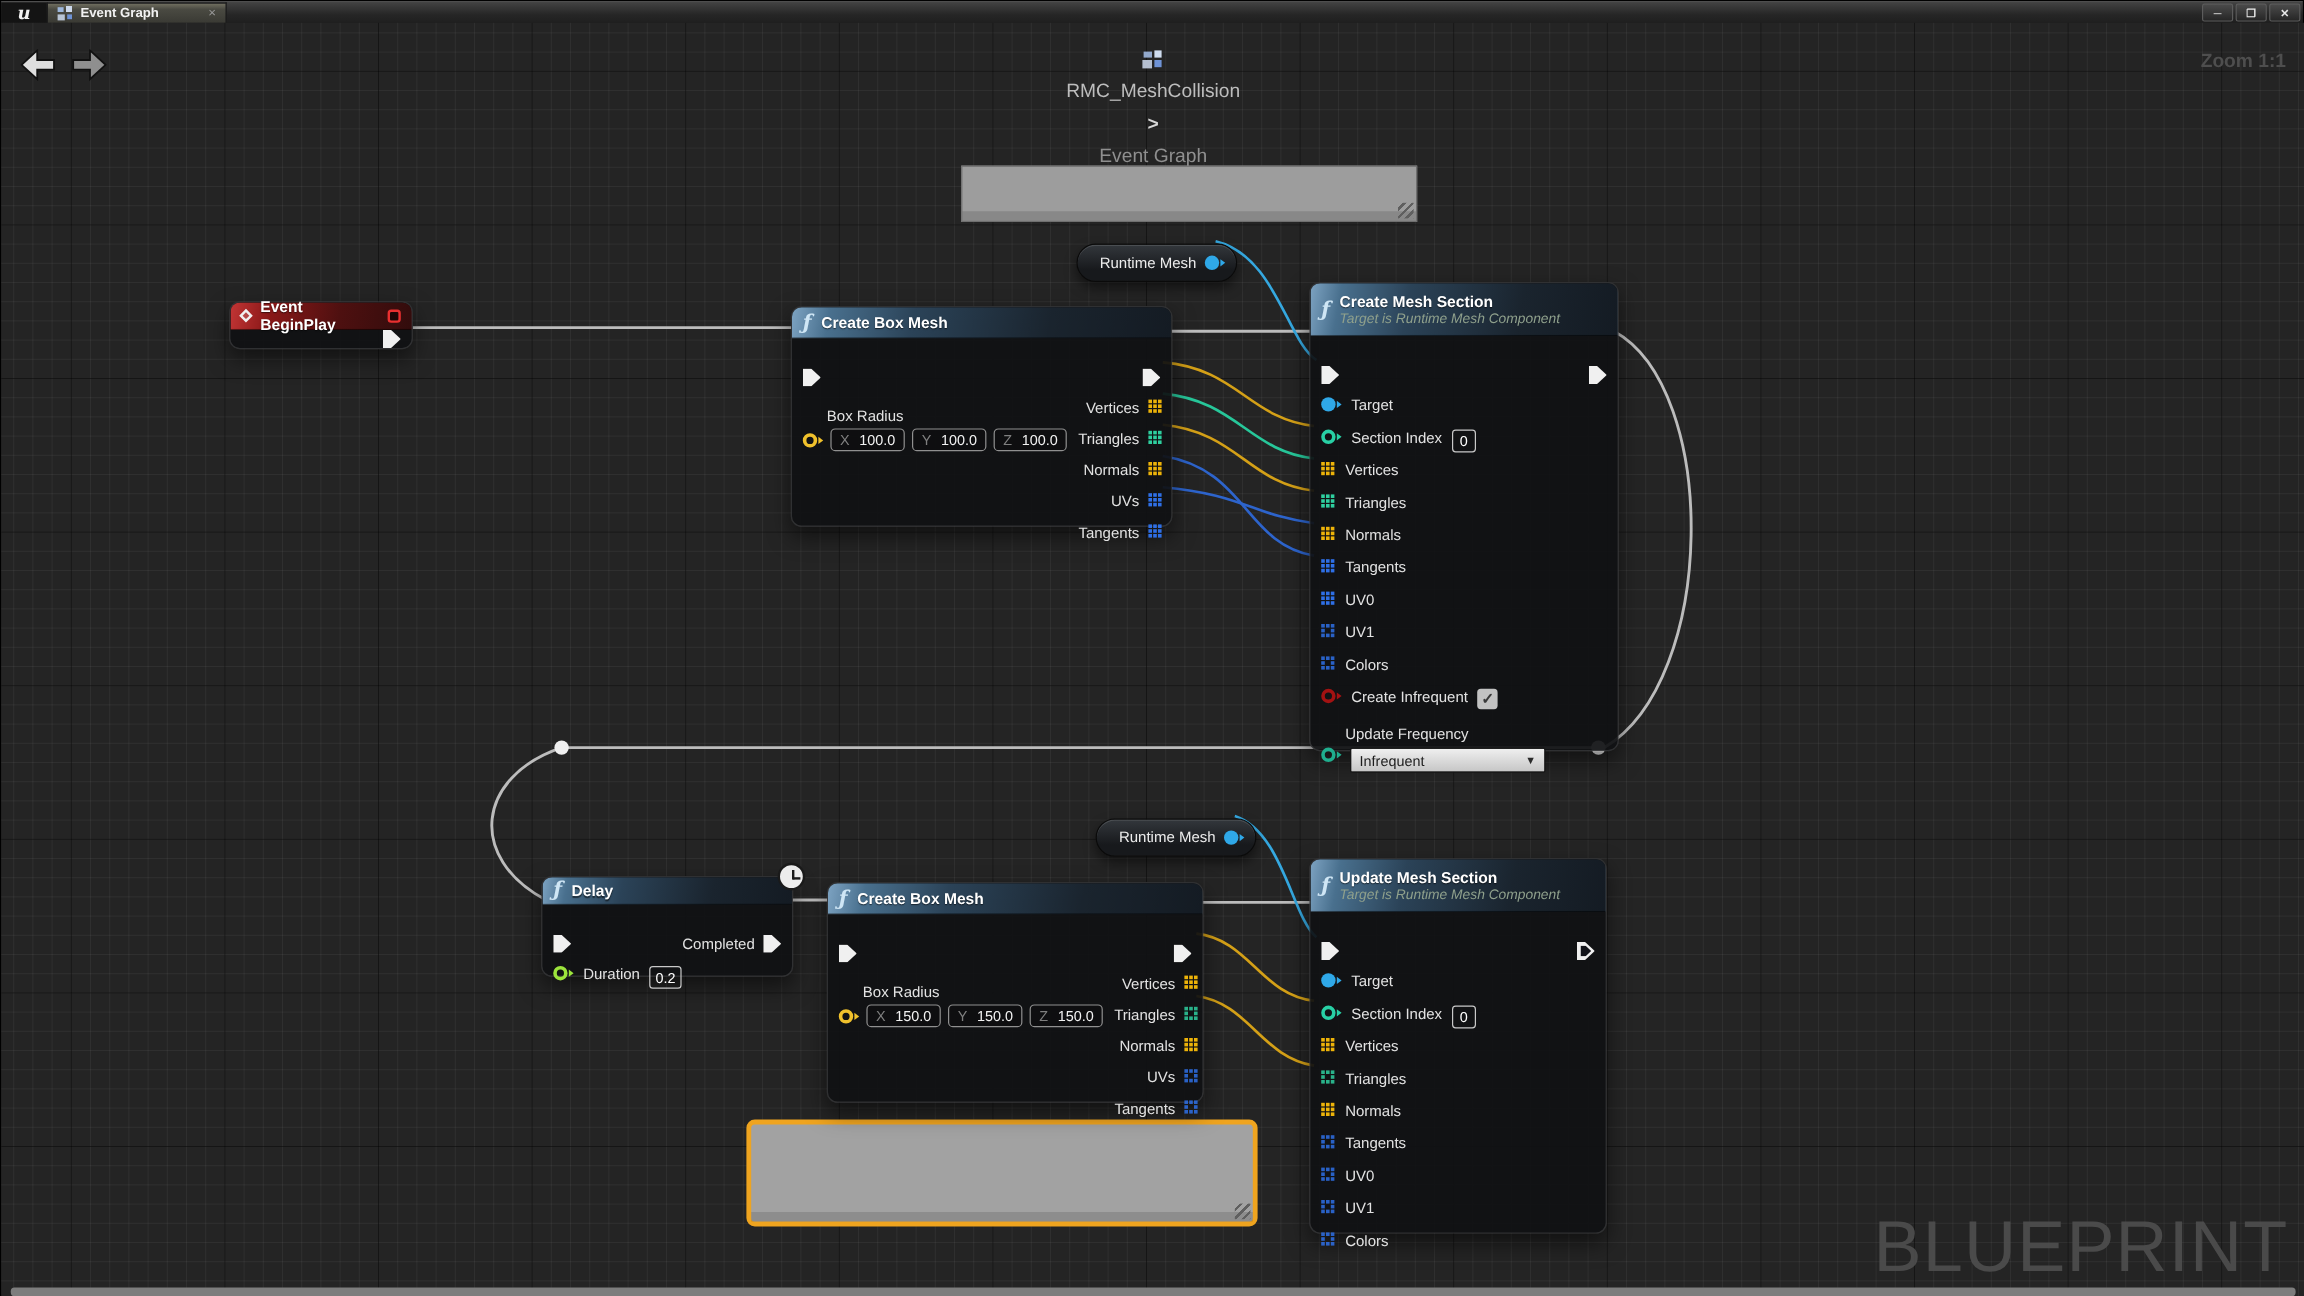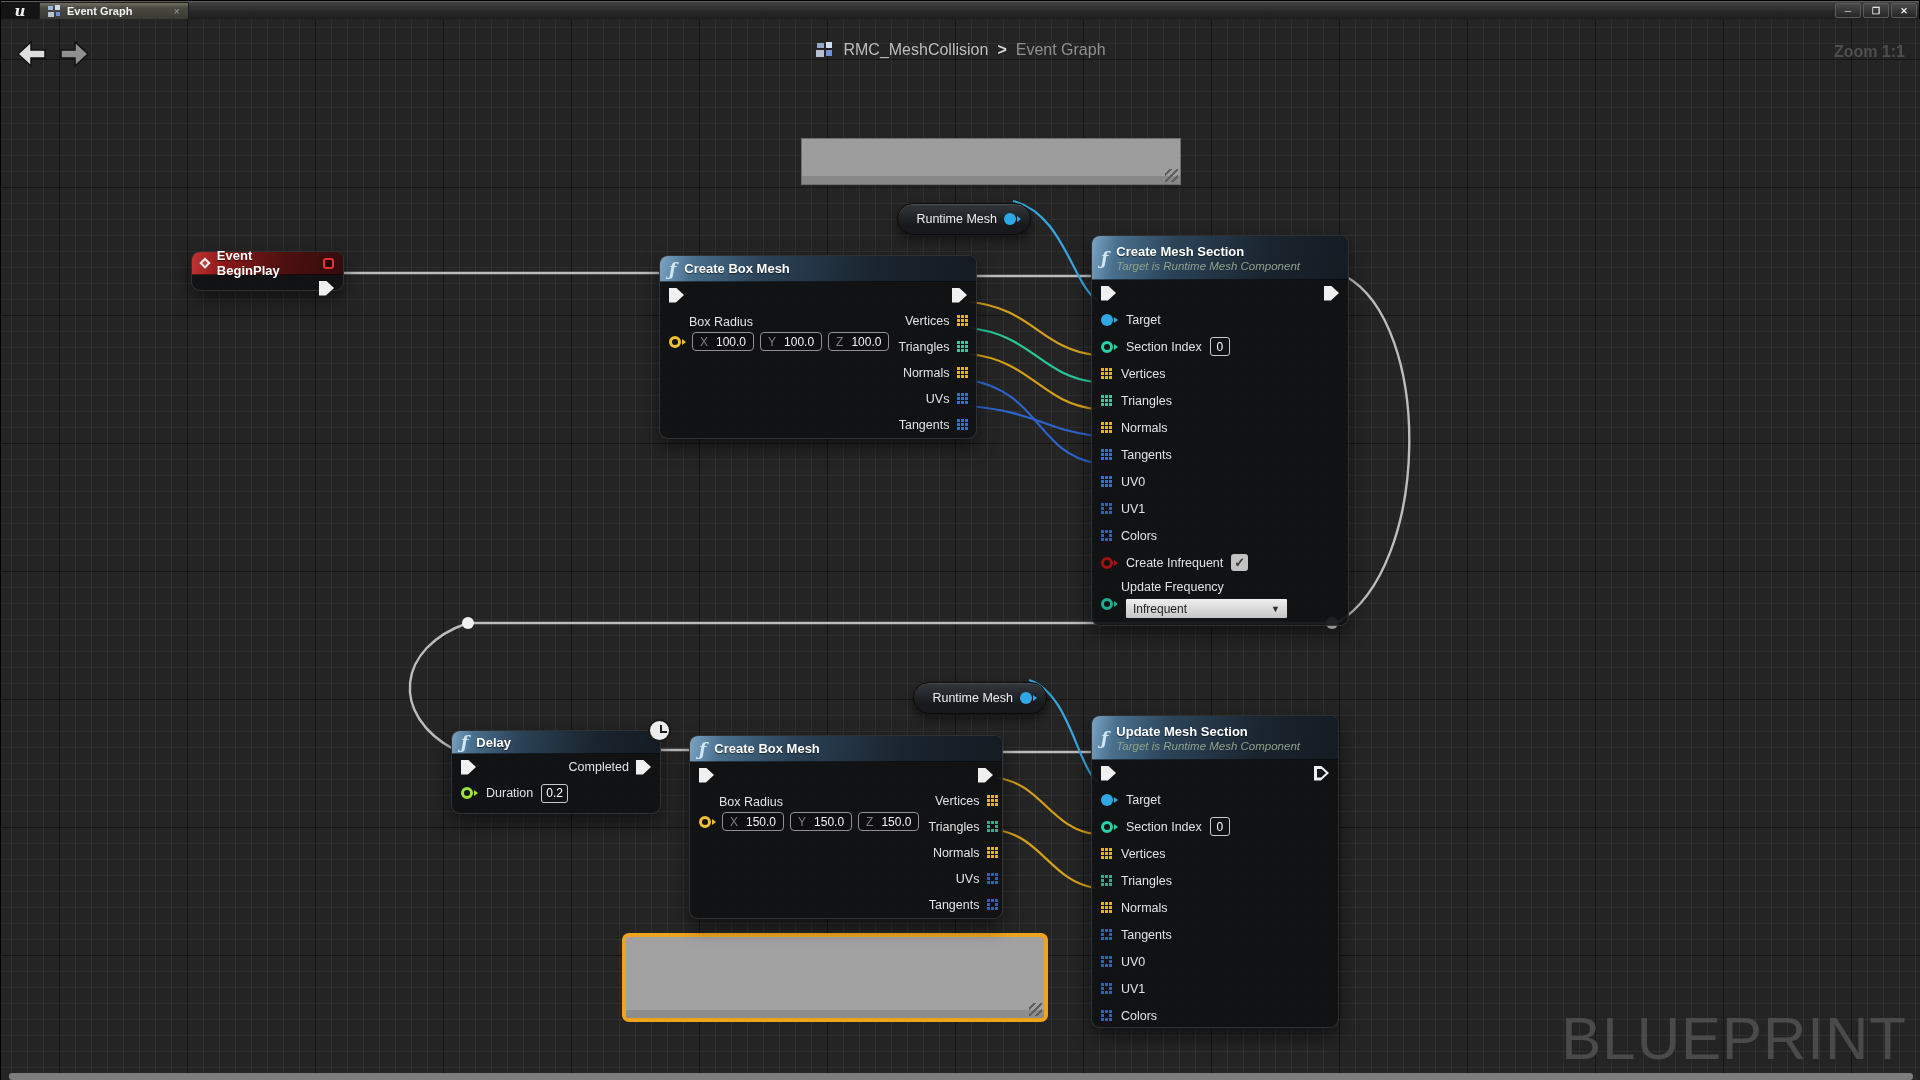--- a/index.html
+++ b/index.html
@@ -31,21 +31,21 @@
   #canvas { position:absolute; left:0; top:18px; width:1920px; height:1062px;
     background-color:#242424;
     background-image:
       linear-gradient(rgba(0,0,0,.55) 1px, transparent 1px),
       linear-gradient(90deg, rgba(0,0,0,.55) 1px, transparent 1px),
       linear-gradient(rgba(255,255,255,.05) 1px, transparent 1px),
       linear-gradient(90deg, rgba(255,255,255,.05) 1px, transparent 1px);
     background-size:128px 128px,128px 128px,16px 16px,16px 16px;
     background-position:58px 40px,58px 40px,10px 8px,10px 8px; }
   #breadcrumb { position:absolute; top:22px; left:0; width:100%; display:flex; justify-content:center;
-    align-items:center; gap:9px; font-size:16px; }
+    align-items:center; gap:9px; font-size:16px;flex-direction:column; }
   #breadcrumb .bc-icon { position:relative; width:18px; height:18px; }
   #breadcrumb .bc-icon i { position:absolute; display:block; }
   #breadcrumb .bc-icon .a { left:1px; top:2px; width:7px; height:5px; background:#93a9cc; }
   #breadcrumb .bc-icon .b { left:10px; top:1px; width:6px; height:6px; background:#cfdcef; }
   #breadcrumb .bc-icon .c { left:0; top:9px; width:8px; height:7px; background:#b5bfd0; }
   #breadcrumb .bc-icon .d { left:10px; top:9px; width:6px; height:6px; background:#6f93d6; }
   #breadcrumb .root { color:#bdbdbd; }
   #breadcrumb .sep { color:#d8d8d8; font-weight:bold; }
   #breadcrumb .current { color:#8f8f8f; }
   #zoom-label { position:absolute; top:24px; right:16px; color:#4e4e4e; font-size:16px; font-weight:bold; }
@@ -76,24 +76,24 @@
     color:#cfe6f5; font-size:17px; }
   .fn-head .title { color:#fff; font-weight:bold; font-size:13px; text-shadow:0 1px 1px rgba(0,0,0,.6); }
   .fn-head .subtitle { color:#8fa08c; font-style:italic; font-size:11.5px; margin-top:1px; }
   .ev-head { display:flex; align-items:center; gap:8px; padding:0 9px; height:23px;
     border-radius:8px 8px 0 0; border-bottom:1px solid rgba(0,0,0,.55);
     background:linear-gradient(100deg,#c23535 0%, #8a1818 22%, #4e1010 60%, #320c0c 100%); }
   .ev-head .title { color:#fff; font-weight:bold; font-size:13px; text-shadow:0 1px 1px rgba(0,0,0,.6); }
   .diamond { width:8px; height:8px; border:2px solid #f0f0f0; transform:rotate(45deg); background:rgba(255,255,255,.15); }
   .dsq { margin-left:auto; width:11px; height:11px; border:2.5px solid #e83030; border-radius:3px; background:rgba(0,0,0,.45); }
 
-  .pin-row { display:flex; align-items:center; gap:8px; padding:0 9px; height:27px; }
+  .pin-row { display:flex; align-items:flex-start; gap:8px; padding:0 9px; height:27px; }
   .pin-row.h26 { height:26px; }
   .pin-row.right { justify-content:flex-end; }
-  .pin-row.space { justify-content:space-between; }
+  .pin-row.space { justify-content:space-between;margin-top:25px; }
   .pin-label { color:#e2e2e2; }
 
   
   .exec { position:relative; width:15px; height:15px; background:#f0f0f0;
     clip-path:polygon(0 0,46% 0,100% 50%,46% 100%,0 100%); }
   .exec .inner { position:absolute; left:3px; top:3px; width:9px; height:9px; background:#13141a;
     clip-path:polygon(0 0,46% 0,100% 50%,46% 100%,0 100%); }
   .pin-ic { display:flex; align-items:center; }
   .ring { width:12px; height:12px; border-radius:50%; border:3px solid currentColor; }
   .dot { width:12px; height:12px; border-radius:50%; background:currentColor; }

